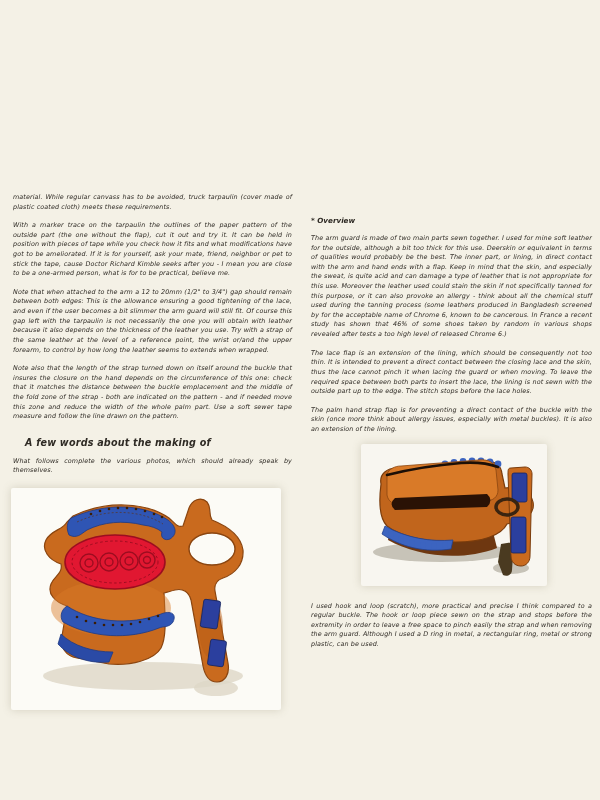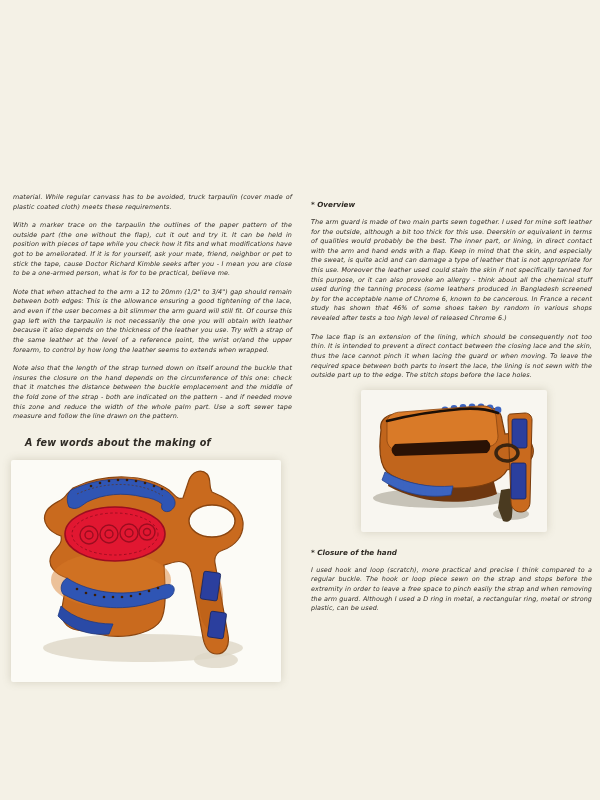--- a/index.html
+++ b/index.html
@@ -23,21 +23,21 @@
   .body-par {
     font-size: 6.4px;
     line-height: 1.5;
     margin: 0 0 9px 0;
     text-align: justify;
     letter-spacing: 0.1px;
   }
   .sub-heading {
     font-size: 7.2px;
     font-weight: bold;
-    margin: 4px 0 9px 0;
+    margin: 20px 0 9px 0;
   }
   .making-heading {
     font-size: 9.6px;
     font-weight: bold;
     margin: 15px 0 9px 12px;
     letter-spacing: 0.2px;
   }
   .photo-frame {
     background: #fcfbf6;
     border-radius: 2px;
@@ -53,20 +53,21 @@
 
 <div class="spread">
 
   <div class="col col-left">
     <p class="body-par">material. While regular canvass has to be avoided, truck tarpaulin (cover made of plastic coated cloth) meets these requirements.</p>
     <p class="body-par">With a marker trace on the tarpaulin the outlines of the paper pattern of the outside part (the one without the flap), cut it out and try it. It can be held in position with pieces of tape while you check how it fits and what modifications have got to be ameliorated. If it is for yourself, ask your mate, friend, neighbor or pet to stick the tape, cause Doctor Richard Kimble seeks after you - I mean you are close to be a one-armed person, what is for to be practical, believe me.</p>
     <p class="body-par">Note that when attached to the arm a 12 to 20mm (1/2" to 3/4") gap should remain between both edges: This is the allowance ensuring a good tightening of the lace, and even if the user becomes a bit slimmer the arm guard will still fit. Of course this gap left with the tarpaulin is not necessarily the one you will obtain with leather because it also depends on the thickness of the leather you use. Try with a strap of the same leather at the level of a reference point, the wrist or/and the upper forearm, to control by how long the leather seems to extends when wrapped.</p>
     <p class="body-par">Note also that the length of the strap turned down on itself around the buckle that insures the closure on the hand depends on the circumference of this one: check that it matches the distance between the buckle emplacement and the middle of the fold zone of the strap - both are indicated on the pattern - and if needed move this zone and reduce the width of the whole palm part. Use a soft sewer tape measure and follow the line drawn on the pattern.</p>
 
     <h2 class="making-heading">A few words about the making of</h2>
+    <p class="body-par">What follows complete the various photos, which should already speak by themselves.</p>
 
     <div class="photo-frame photo-left">
       <svg width="270" height="222" viewBox="0 0 270 222">
 
         <ellipse cx="132" cy="188" rx="100" ry="14" fill="#ddd7c7" opacity="0.8"></ellipse>
         <ellipse cx="205" cy="200" rx="22" ry="8" fill="#ddd7c7" opacity="0.8"></ellipse>
 
         <path d="M 62 28 C 95 12 135 14 158 30 C 163 34 166 40 172 38 L 178 20
              C 181 12 190 8 196 14 C 201 20 197 26 201 32
              C 216 38 230 48 232 62 C 233 76 224 86 212 90
@@ -138,20 +139,21 @@
   </div>
 
   <div class="col col-right">
     <div>
       <h3 class="sub-heading">* Overview</h3>
       <p class="body-par">The arm guard is made of two main parts sewn together. I used for mine soft leather for the outside, although a bit too thick for this use. Deerskin or equivalent in terms of qualities would probably be the best. The inner part, or lining, in direct contact with the arm and hand ends with a flap. Keep in mind that the skin, and especially the sweat, is quite acid and can damage a type of leather that is not appropriate for this use. Moreover the leather used could stain the skin if not specifically tanned for this purpose, or it can also provoke an allergy - think about all the chemical stuff used during the tanning process (some leathers produced in Bangladesh screened by for the acceptable name of Chrome 6, known to be cancerous. In France a recent study has shown that 46% of some shoes taken by random in various shops revealed after tests a too high level of released Chrome 6.)</p>
     </div>
 
     <div>
       <p class="body-par">The lace flap is an extension of the lining, which should be consequently not too thin. It is intended to prevent a direct contact between the closing lace and the skin, thus the lace cannot pinch it when lacing the guard or when moving. To leave the required space between both parts to insert the lace, the lining is not sewn with the outside part up to the edge. The stitch stops before the lace holes.</p>
+      <p class="body-par">The palm hand strap flap is for preventing a direct contact of the buckle with the skin (once more think about allergy issues, especially with metal buckles). It is also an extension of the lining.</p>
     </div>
 
     <div class="photo-frame photo-right">
       <svg width="186" height="142" viewBox="0 0 186 142">
 
         <ellipse cx="80" cy="108" rx="68" ry="10" fill="#8c8574" opacity="0.45"></ellipse>
         <ellipse cx="150" cy="124" rx="18" ry="6" fill="#8c8574" opacity="0.45"></ellipse>
 
         <path d="M 30 78 C 62 96 102 98 132 88 L 136 104 C 100 118 55 112 27 96 Z" fill="#6e3710"></path>
 
@@ -194,18 +196,17 @@
              C 154 122 150 118 150 112 L 147 30 C 147 26 147 24 150 24 Z" fill="#c96a1e" stroke="#7a3c0c" stroke-width="1"></path>
 
         <rect x="151" y="29" width="15" height="29" rx="2" fill="#2b3f9e" stroke="#17255e" stroke-width="0.8"></rect>
         <rect x="150" y="73" width="15" height="36" rx="2" fill="#2b3f9e" stroke="#17255e" stroke-width="0.8"></rect>
 
         <ellipse cx="146" cy="63" rx="11" ry="8" fill="none" stroke="#3a2410" stroke-width="3.5"></ellipse>
       </svg>
     </div>
 
     <div>
-      <h3 class="sub-heading">* Closure of the hand</h3>
       <p class="body-par">I used hook and loop (scratch), more practical and precise I think compared to a regular buckle. The hook or loop piece sewn on the strap and stops before the extremity in order to leave a free space to pinch easily the strap and when removing the arm guard. Although I used a D ring in metal, a rectangular ring, metal or strong plastic, can be used.</p>
     </div>
   </div>
 
 </div>
 
 </body></html>

